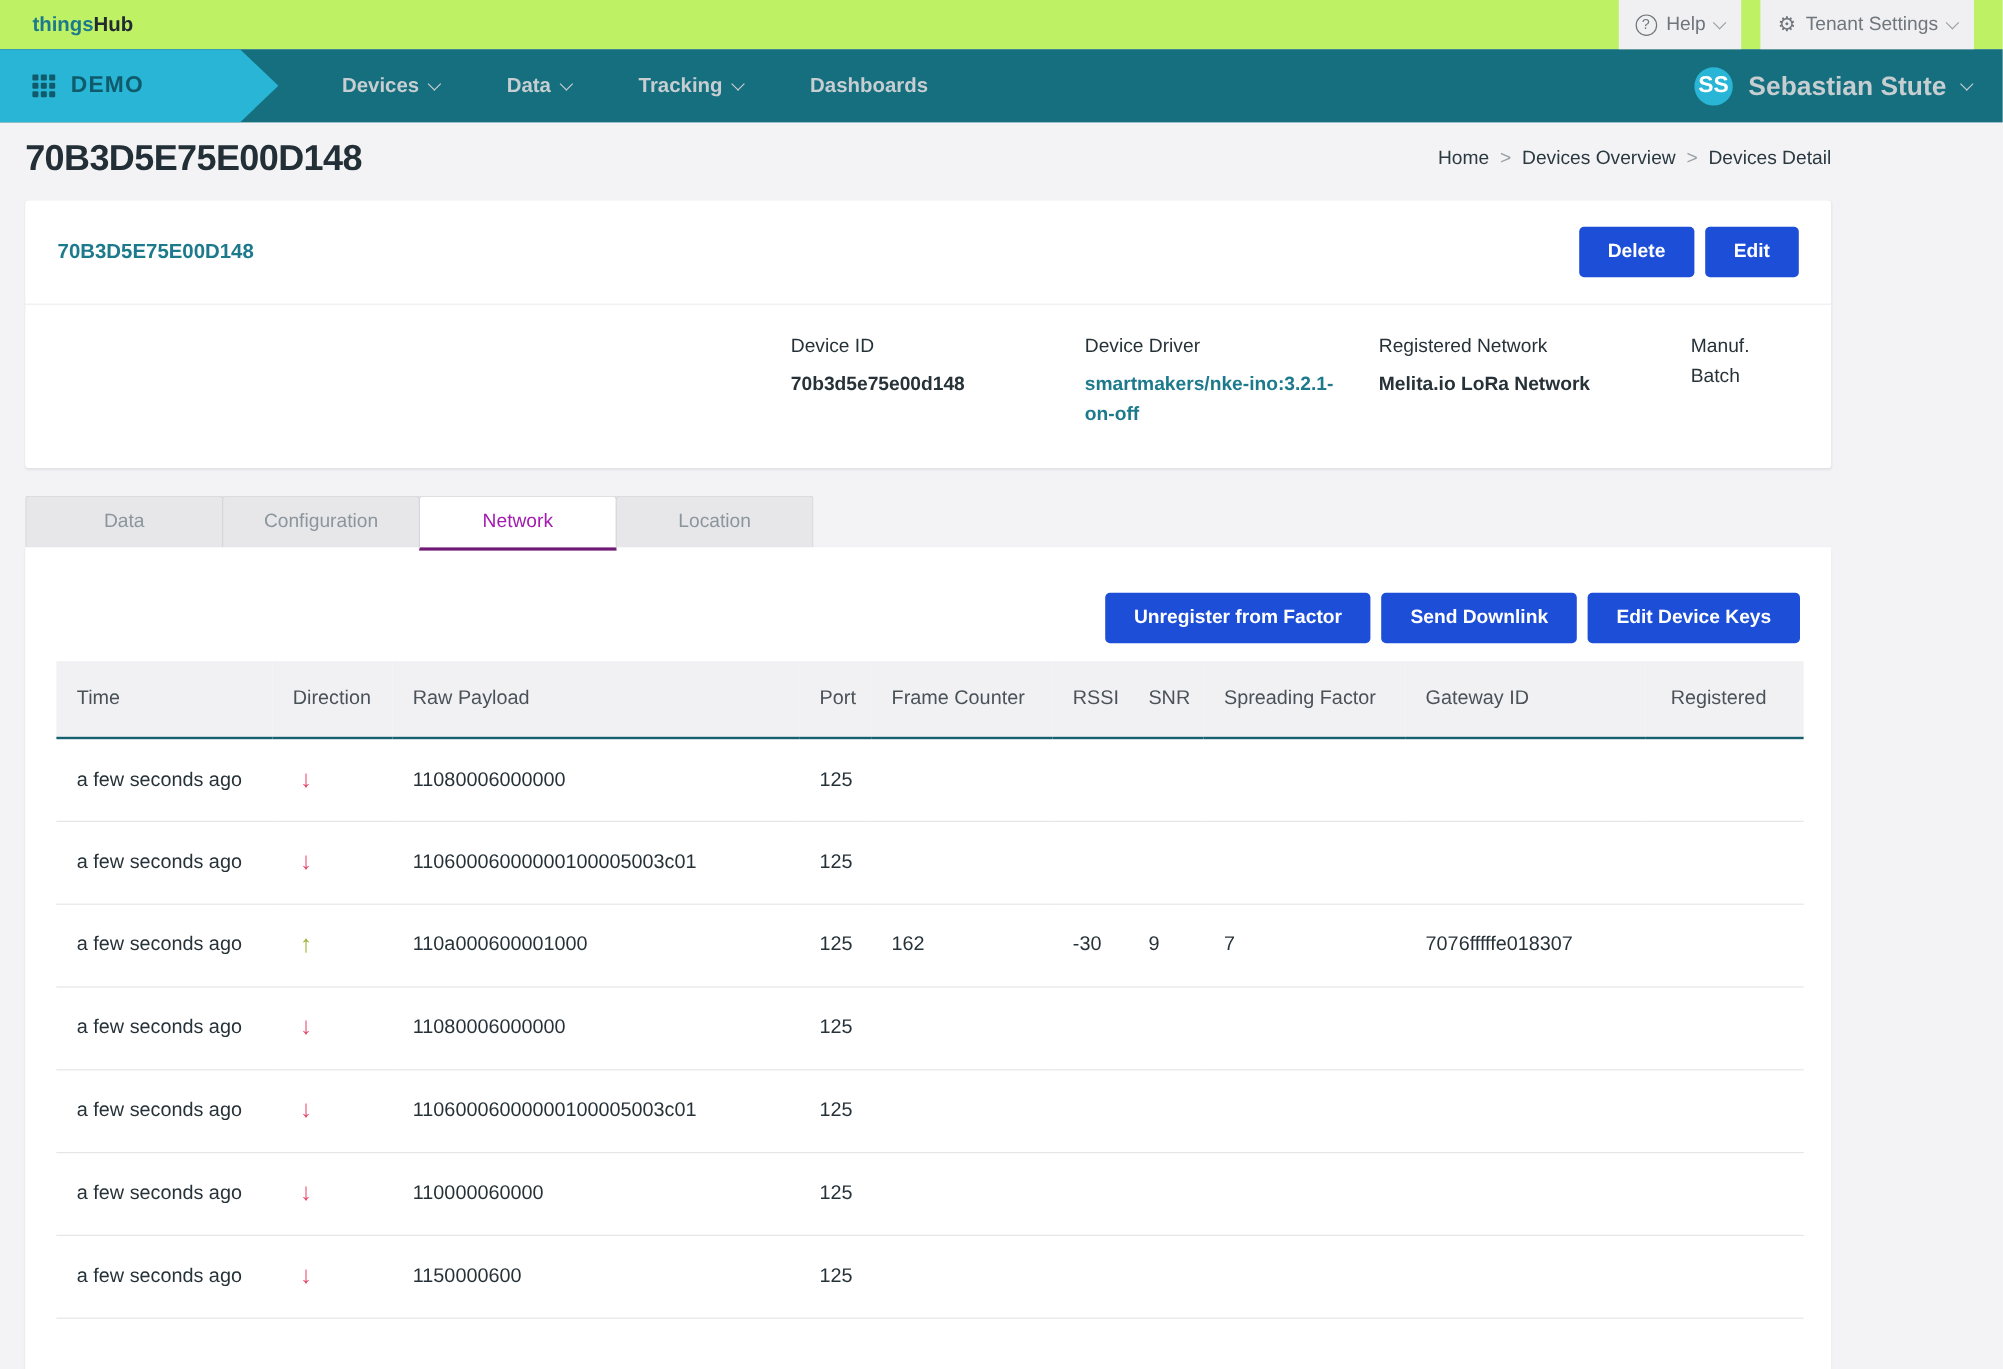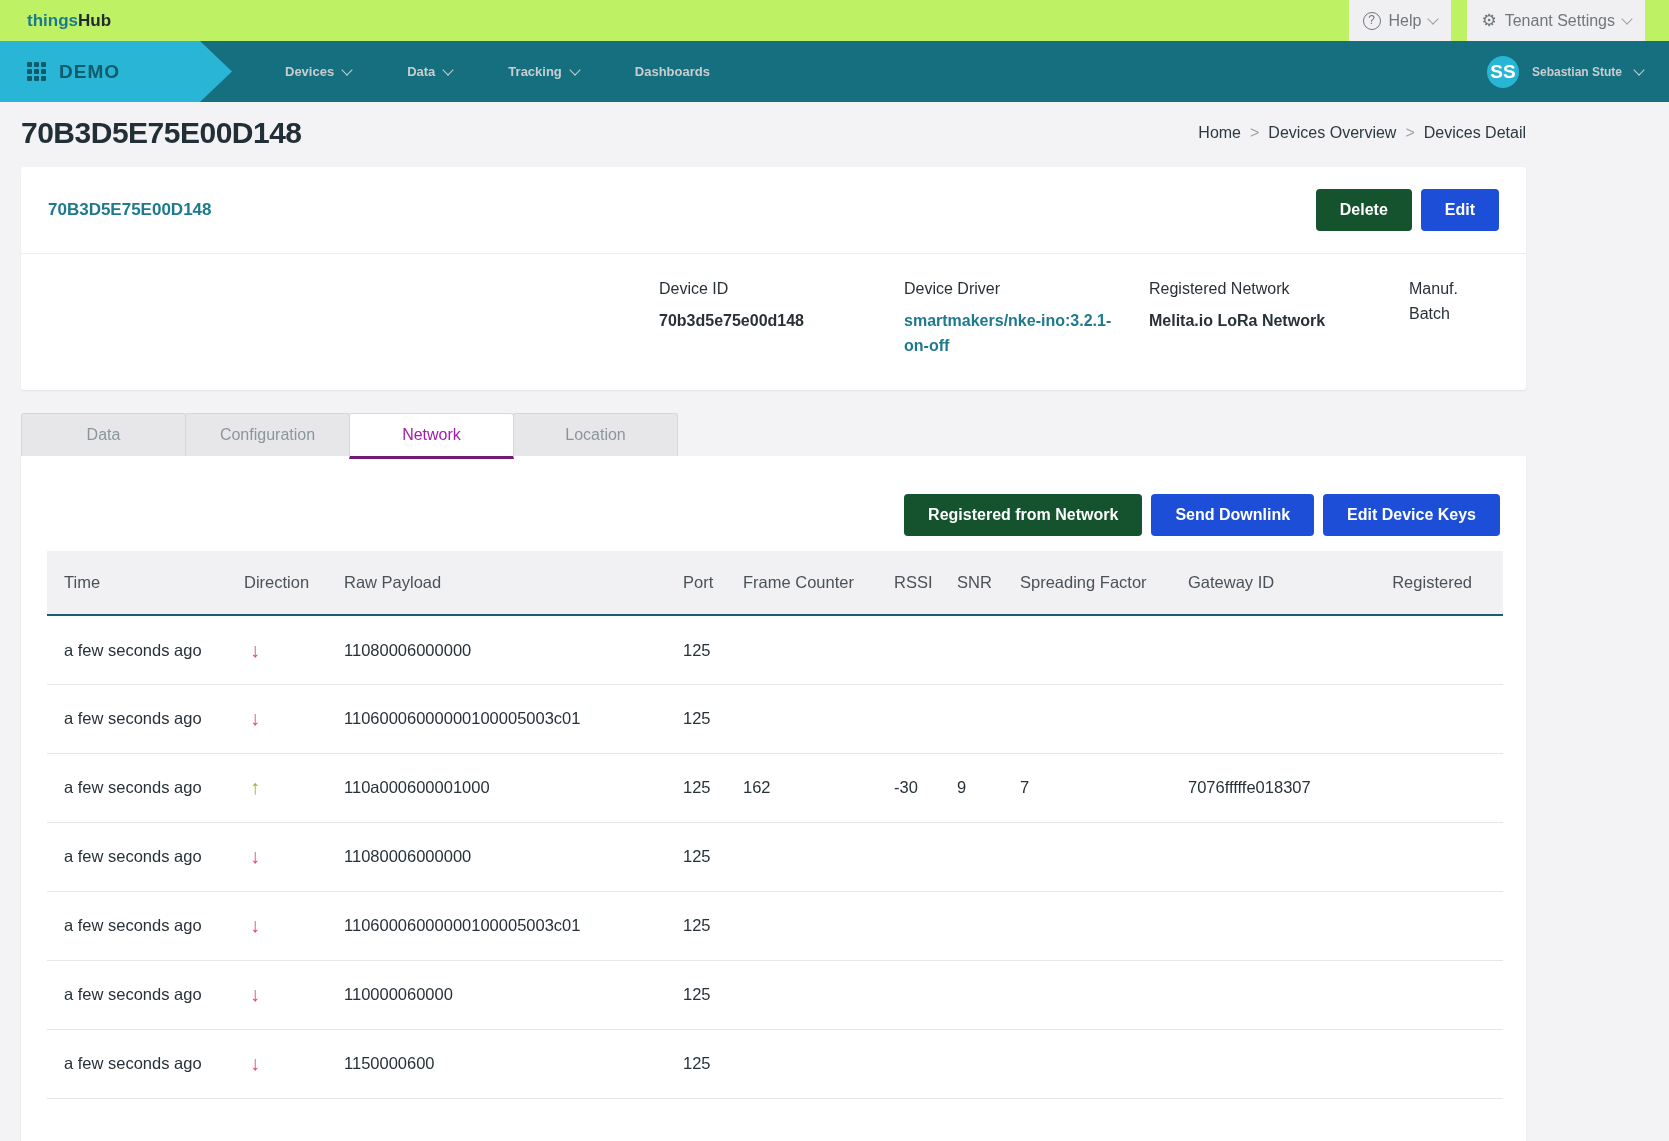--- a/index.html
+++ b/index.html
@@ -43,46 +43,46 @@
   .tenant-tab {
     width:232px; height:61px; background:#29b5d5; flex:0 0 232px;
     clip-path:polygon(0 0, 200px 0, 232px 50%, 200px 100%, 0 100%);
     display:flex; align-items:center; padding-left:27px; gap:13px; cursor:pointer;
   }
   .grid-icon { display:grid; grid-template-columns:repeat(3,5px); gap:2px; }
   .grid-icon i { width:5px; height:5px; background:#0f5a6b; border-radius:1px; }
   .tenant-name { color:#0f5a6b; font-weight:bold; font-size:19px; letter-spacing:1px; }
   .nav-items { display:flex; margin-left:53px; gap:56px; align-items:center; }
   .nav-item {
-    color:#c6ced2; font-size:13px; font-weight:bold;
+    color:#c6ced2; font-size:17px; font-weight:bold;
     display:flex; align-items:center; gap:9px; cursor:pointer;
   }
   .nav-item .chev, .nav-user .chev { color:#c6ced2; }
   .nav-user { margin-left:auto; margin-right:26px; display:flex; align-items:center; gap:13px; cursor:pointer; }
   .avatar {
     width:32px; height:32px; border-radius:50%; background:#29b5d5;
     color:#fff; font-weight:bold; font-size:19px;
     display:flex; align-items:center; justify-content:center;
   }
-  .user-name { color:#c6ced2; font-size:12px; font-weight:bold; }
+  .user-name { color:#c6ced2; font-size:22px; font-weight:bold; }
   
   .content { width:1505px; margin:0 21px; }
   .page-head { display:flex; justify-content:space-between; align-items:center; margin:14px 0 17px; }
   .page-head h1 { margin:0; font-size:30px; font-weight:bold; color:#232f36; letter-spacing:-0.5px; }
   .breadcrumb { font-size:16px; color:#2b3940; display:flex; gap:9px; align-items:center; }
   .breadcrumb a { color:#2b3940; text-decoration:none; cursor:pointer; }
   .breadcrumb .sep { color:#9aa0a5; }
   .card { background:#fff; border-radius:3px; box-shadow:0 1px 2px rgba(0,0,0,.07); }
   .card-head { display:flex; justify-content:space-between; align-items:center; padding:22px 27px; }
   .card-title { color:#1d7a8c; font-size:17px; font-weight:bold; }
   .btn {
     border:none; border-radius:4px; color:#fff; font-weight:bold; font-size:16px;
     padding:12px 24px; cursor:pointer; font-family:inherit;
   }
-  .btn-danger { background:#14532d; }
+  .btn-danger { background:#1d4ed8; }
   .btn-primary { background:#1d4ed8; }
   .btn-group { display:flex; gap:9px; }
   .card-divider { border-top:1px solid #eceef0; }
   .fields { display:flex; padding:23px 27px 32px;justify-content:flex-end; }
   .field { line-height:1.55; }
   .f0 { width:245px; } .f1 { width:245px; } .f2 { width:260px; } .f3 { width:90px; }
   .field .label { font-size:16px; margin-bottom:7px; }
   .field .value { font-size:16px; font-weight:bold; }
   .field .value.link { color:#1d7a8c; cursor:pointer; max-width:218px; display:block; }
   
@@ -218,21 +218,21 @@
 
   <div class="tabs">
     <div class="tab">Data</div>
     <div class="tab">Configuration</div>
     <div class="tab active">Network</div>
     <div class="tab">Location</div>
   </div>
 
   <div class="tab-panel">
     <div class="actions">
-      <button class="btn btn-danger">Registered from Network</button>
+      <button class="btn btn-danger">Unregister from Factor</button>
       <button class="btn btn-primary">Send Downlink</button>
       <button class="btn btn-primary">Edit Device Keys</button>
     </div>
 
     <table>
       <colgroup>
         <col style="width:180px">
           <col style="width:100px">
           <col style="width:339px">
           <col style="width:60px">

